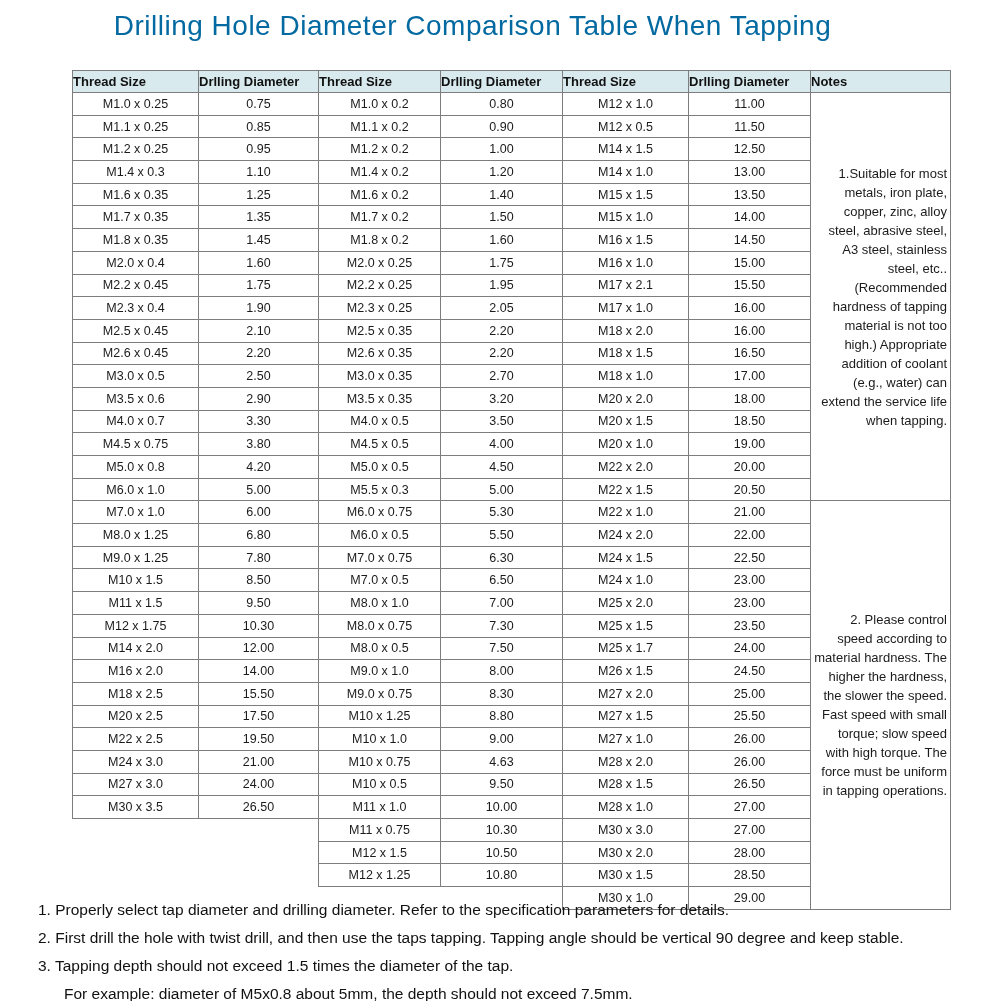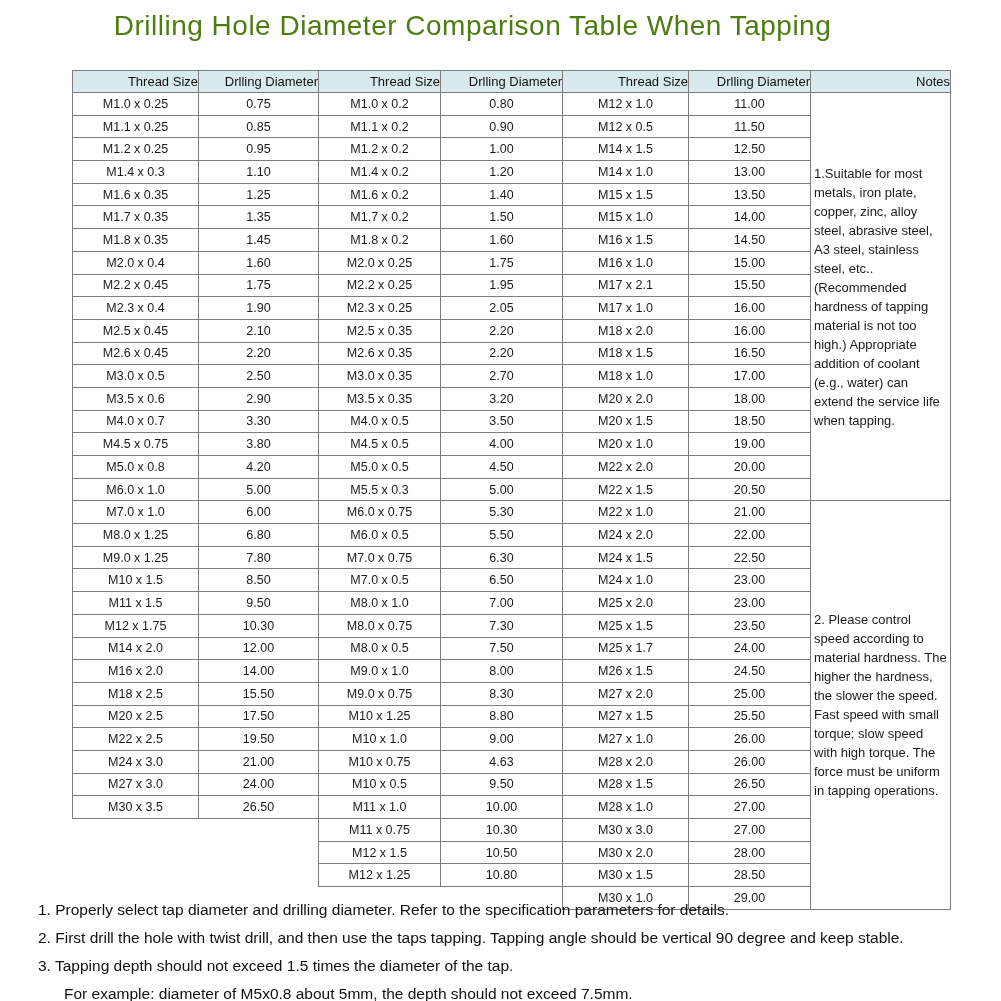--- a/index.html
+++ b/index.html
@@ -19,62 +19,62 @@
   }
   .page-title {
     position: absolute;
     top: 10px;
     left: 0;
     width: 945px;
     text-align: center;
     font-size: 28px;
     font-weight: 400;
     letter-spacing: 0.5px;
-    color: #4d7c0f;
+    color: #0369a1;
     white-space: nowrap;
   }
   .table-wrap {
     position: absolute;
     left: 72px;
     top: 70px;
   }
   table.data-table {
     border-collapse: collapse;
     table-layout: fixed;
     width: 878px;
     font-size: 12.5px;
   }
   .data-table th {
     background: var(--header-bg);
     border: 1px solid var(--border);
     height: 21px;
-    font-weight: 400;
+    font-weight: 700;
     font-size: 13px;
-    text-align: right;
+    text-align: left;
     padding: 0;
     color: #111111;
   }
   .data-table td.cell {
     border: 1px solid var(--border);
     height: 21.7px;
     text-align: center;
     vertical-align: middle;
     padding: 0;
     white-space: nowrap;
     color: #1b1b1b;
   }
   .data-table td.empty {
     border: none;
     background: transparent;
   }
   .data-table td.notes {
     font-size: 13px;
     line-height: 19px;
     white-space: normal;
-    text-align: left;
+    text-align: right;
     vertical-align: middle;
     padding: 2px 3px;
   }
   .footnotes {
     position: absolute;
     left: 38px;
     top: 896px;
     width: 950px;
     font-size: 15.5px;
     color: #111111;

